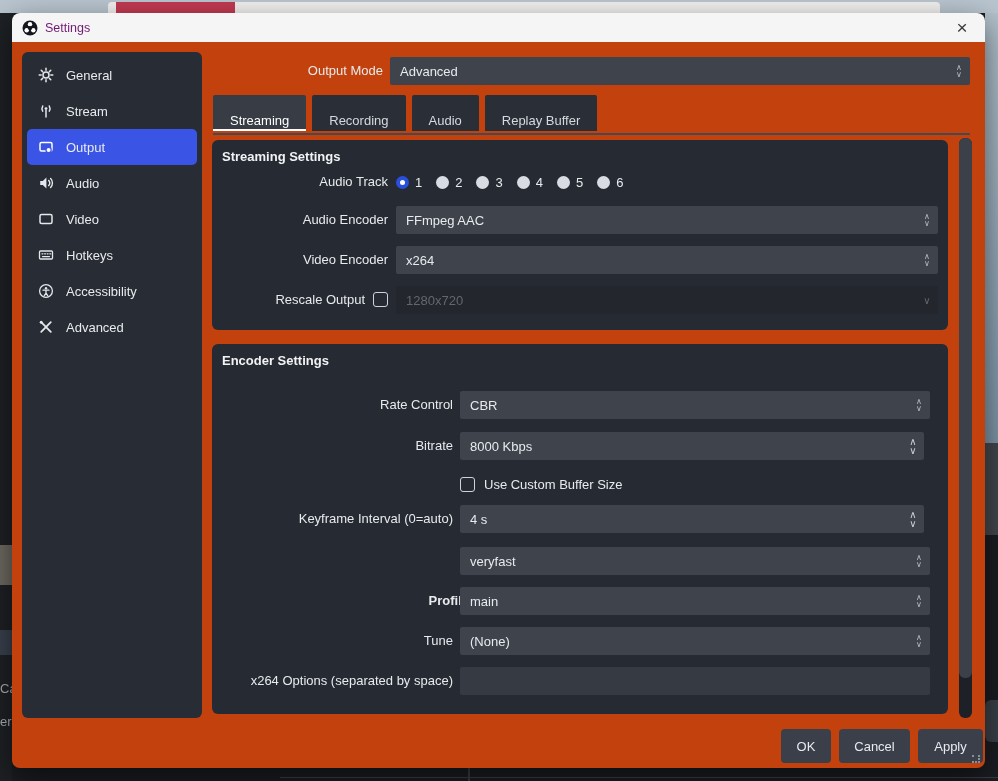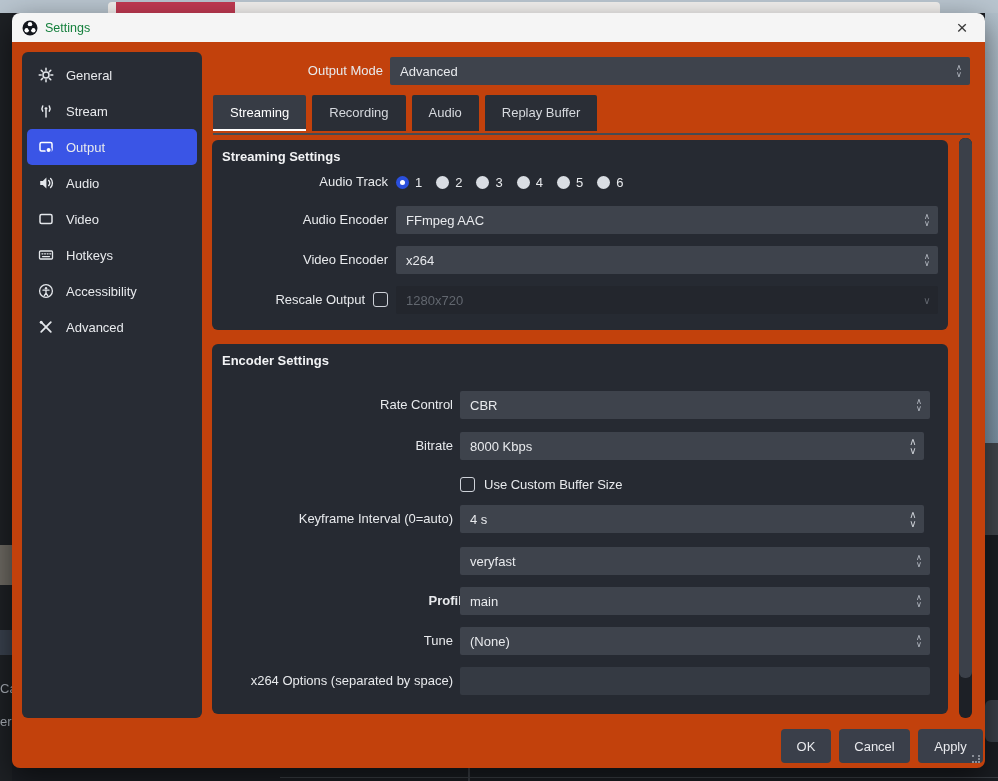--- a/index.html
+++ b/index.html
@@ -17,21 +17,21 @@
   .edge-left { position:absolute; left:0; top:13px; width:12px; height:768px; background:#1e2125; }
   .edge-left-b1 { position:absolute; left:0; top:545px; width:12px; height:40px; background:#6e6a63; }
   .edge-left-b2 { position:absolute; left:0; top:630px; width:12px; height:25px; background:#39414e; }
   .frag { position:absolute; color:#aab0b8; font-size:13px; }
   .bottom-line-h { position:absolute; left:280px; top:777px; width:718px; height:1px; background:#3a3e44; }
   .bottom-line-v { position:absolute; left:468px; top:768px; width:2px; height:13px; background:#3a3e44; }
 
   
   .dialog { position:absolute; left:12px; top:13px; width:973px; height:755px; border-radius:8px; overflow:hidden; box-shadow:0 10px 30px rgba(0,0,0,.55); }
   .titlebar { position:relative; height:29px; background:#f5f5f5; display:flex; align-items:center; padding-left:10px; }
-  .titlebar .title { color:#15803d; font-size:12.5px; margin-left:7px; }
+  .titlebar .title { color:#701a75; font-size:12.5px; margin-left:7px; }
   .close-btn { position:absolute; right:8px; top:0; width:30px; height:29px; display:flex; align-items:center; justify-content:center; color:#3a3a3a; font-size:19px; cursor:pointer; }
   .dialog-body { position:relative; height:726px; background:#c2410c; }
 
   
   .sidebar { position:absolute; left:10px; top:10px; width:180px; height:666px; background:#282c34; border-radius:6px; padding-top:5px; }
   .side-item { position:relative; height:36px; margin:0 5px; display:flex; align-items:center; padding-left:11px; border-radius:5px; cursor:pointer; }
   .side-item .lbl { margin-left:12px; color:#e8eaed; }
   .side-item.selected { background:#3a55e6; }
   .side-item svg { width:16px; height:16px; flex:0 0 16px; }
 
@@ -42,21 +42,21 @@
   .combo .spin { width:22px; height:100%; display:flex; flex-direction:column; align-items:center; justify-content:center; color:#b9bec7; font-size:8px; line-height:7px; }
   .combo .spin span { display:block; }
   .combo.large-arrows .spin { font-size:10px; line-height:9px; color:#ccd0d6; }
   .combo.disabled { background:#23262d; }
   .combo.disabled .val { color:#62676f; }
   .combo.disabled .spin { color:#62676f; font-size:10px; }
   .text-input { position:absolute; height:28px; background:#353a43; border-radius:2px; border:none; color:#e8eaed; padding:0 10px; font-family:inherit; font-size:13px; }
 
   
   .tabs { position:absolute; left:201px; top:53px; display:flex; gap:6px; }
-  .tab { height:36px; line-height:36px; padding:0 17px; background:#2a2e36; color:#d6d9de; border-radius:2px 2px 0 0; cursor:pointer; position:relative; }
+  .tab { height:36px; line-height:36px; padding:8px 17px; background:#2a2e36; color:#d6d9de; border-radius:2px 2px 0 0; cursor:pointer; position:relative; }
   .tab.active { background:#373c45; color:#fff; }
   .tab.active::after { content:""; position:absolute; left:0; right:0; bottom:0; height:2px; background:#ffffff; }
   .tab-sep { position:absolute; left:201px; top:91px; width:757px; height:2px; background:#454a52; }
 
   
   .panel { position:absolute; left:200px; width:736px; background:#262a32; border-radius:6px; }
   .panel-title { position:absolute; left:10px; top:9px; font-weight:bold; color:#f2f3f5; }
 
   
   .radio-row { position:absolute; display:flex; align-items:center; gap:14px; }

